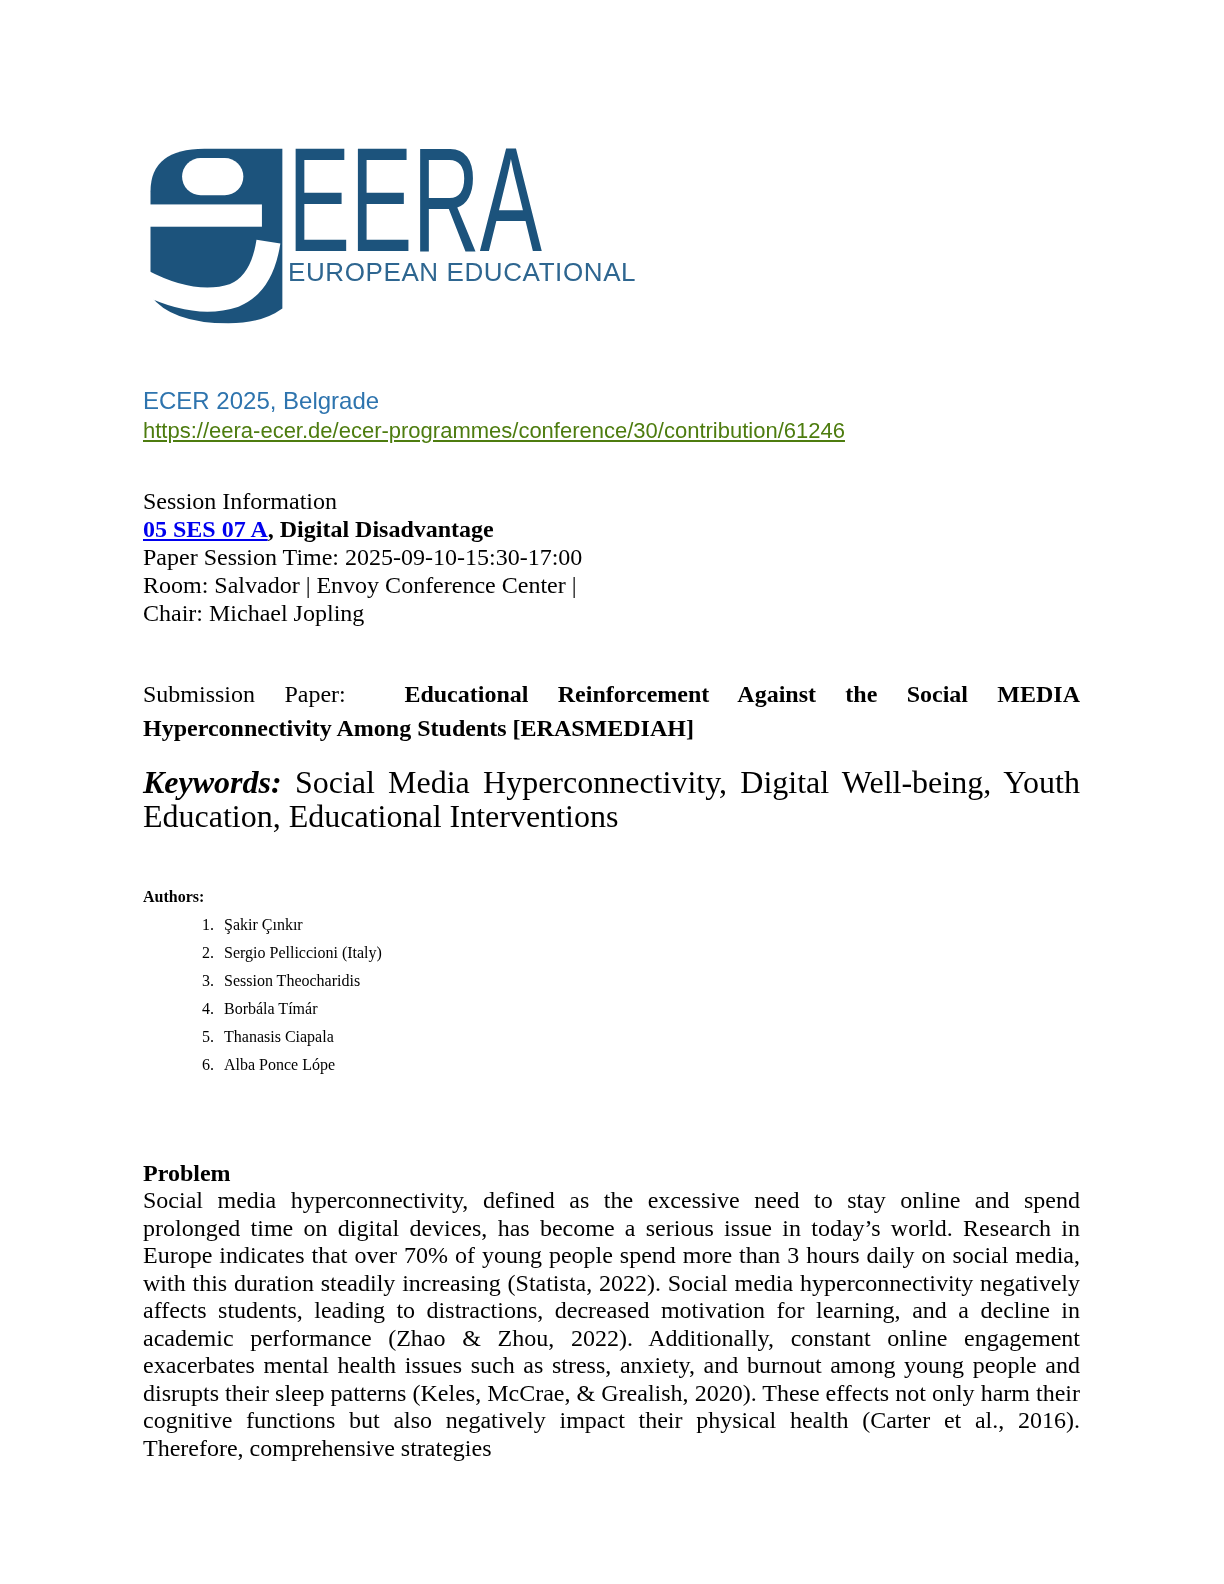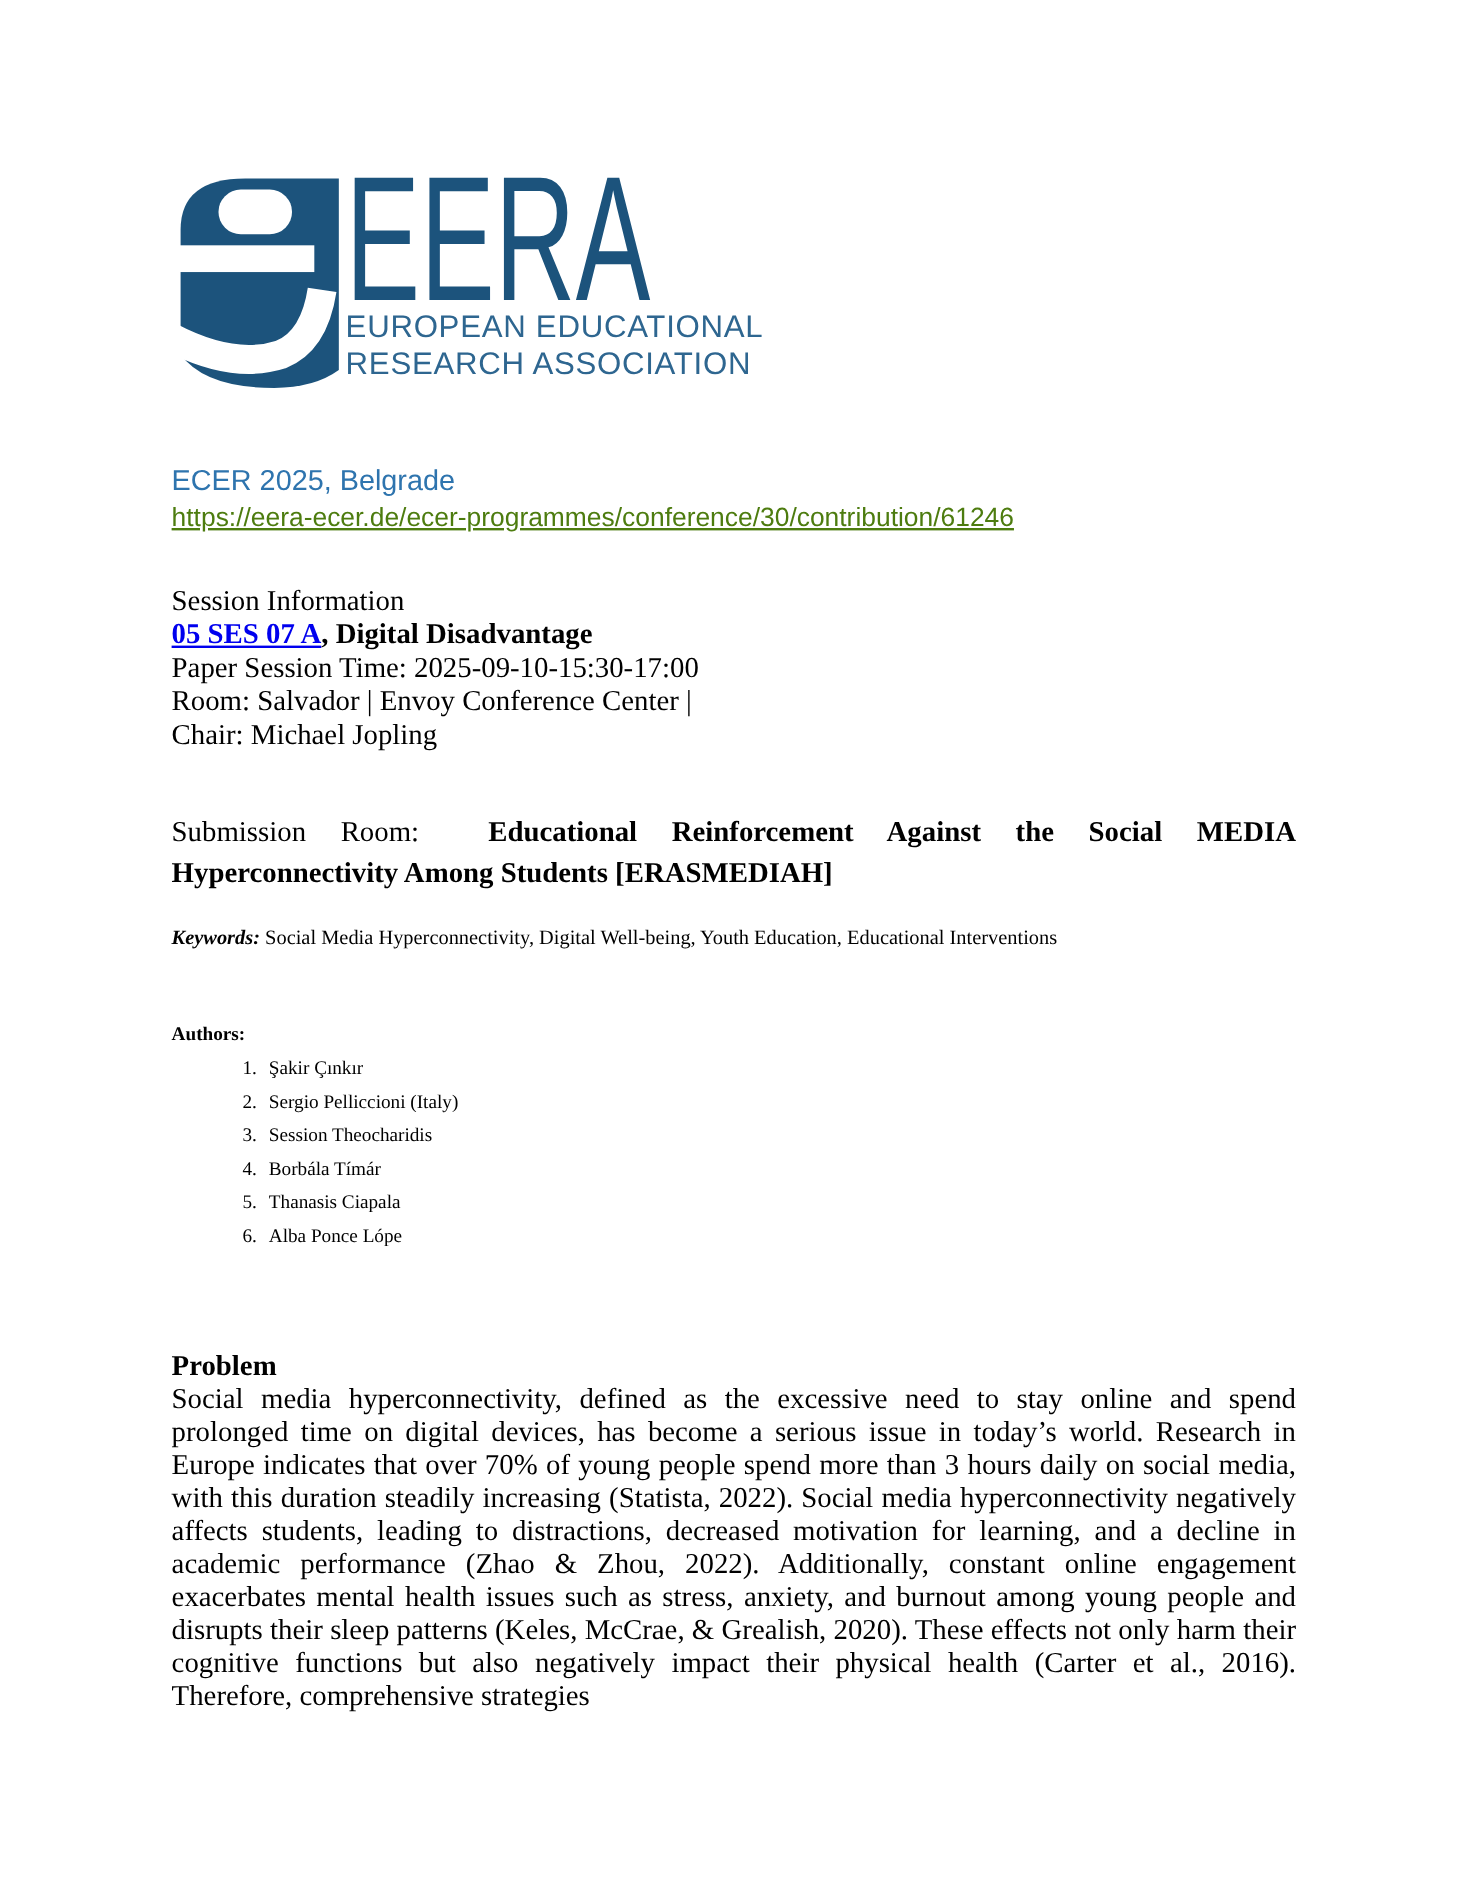--- a/index.html
+++ b/index.html
@@ -41,21 +41,21 @@
   .ses-link { color: #0000ee; font-weight: bold; text-decoration: underline; cursor: pointer; }
   .ses-suffix { font-weight: bold; }
 
   
   .submission {
     margin: 50px 0 0 0; font-size: 24px; line-height: 34px;
     text-align: justify;
   }
   .submission b { font-weight: bold; }
   .keywords {
-    margin: 20px 0 16px 0; font-size: 17px; line-height: 34px;
+    margin: 20px 0 16px 0; font-size: 32px; line-height: 34px;
     text-align: justify;
   }
   .keywords b { font-weight: bold; }
 
   
   .authors { margin-top: 50px; font-size: 16px; line-height: 28px; }
   .authors-heading { font-weight: bold; }
   .authors ol { margin: 0; padding: 0 0 0 75px; }
   .authors li { line-height: 28px; padding-left: 6px; }
 
@@ -75,38 +75,37 @@
   <div class="logo-row">
     <svg viewBox="0 0 156 196" width="145" height="182" xmlns="http://www.w3.org/2000/svg" aria-hidden="true">
       <path fill="#1c537c" d="M8,50 Q8,4 66,4 L150,4 L150,176 Q128,192 92,192 Q30,192 8,162 Z"></path>
       <rect x="42" y="14" width="66" height="40" rx="20" fill="#ffffff"></rect>
       <rect x="0" y="64" width="128" height="24" fill="#ffffff"></rect>
       <path d="M-2,146 Q 55,176 98,162 Q 128,150 135,104" stroke="#ffffff" stroke-width="26" fill="none"></path>
     </svg>
     <div class="logo-text">
       <div class="wordmark">EERA</div>
       <div class="logo-sub">EUROPEAN EDUCATIONAL</div>
-      <div class="logo-sub">RESEARCH ASSOCIATION</div>
     </div>
   </div>
 
   <div class="header-block">
     <div class="conf-title">ECER 2025, Belgrade</div>
     <a class="conf-url">https://eera-ecer.de/ecer-programmes/conference/30/contribution/61246</a>
   </div>
 
   <div class="session-block">
     <div>Session Information</div>
     <div><a class="ses-link">05 SES 07 A</a><span class="ses-suffix">, Digital Disadvantage</span></div>
     <div>Paper Session Time: 2025-09-10-15:30-17:00</div>
     <div>Room: Salvador | Envoy Conference Center |</div>
     <div>Chair: Michael Jopling</div>
   </div>
 
-  <p class="submission"><span>Submission Room:</span>&nbsp; <b>Educational Reinforcement Against the Social MEDIA Hyperconnectivity Among Students [ERASMEDIAH]</b></p>
+  <p class="submission"><span>Submission Paper:</span>&nbsp; <b>Educational Reinforcement Against the Social MEDIA Hyperconnectivity Among Students [ERASMEDIAH]</b></p>
 
   <p class="keywords"><b><i>Keywords:</i></b> <span>Social Media Hyperconnectivity, Digital Well-being, Youth Education, Educational Interventions</span></p>
 
   <div class="authors">
     <div class="authors-heading">Authors:</div>
     <ol>
       <li>Şakir Çınkır</li>
       <li>Sergio Pelliccioni (Italy)</li>
       <li>Session Theocharidis</li>
       <li>Borbála Tímár</li>

